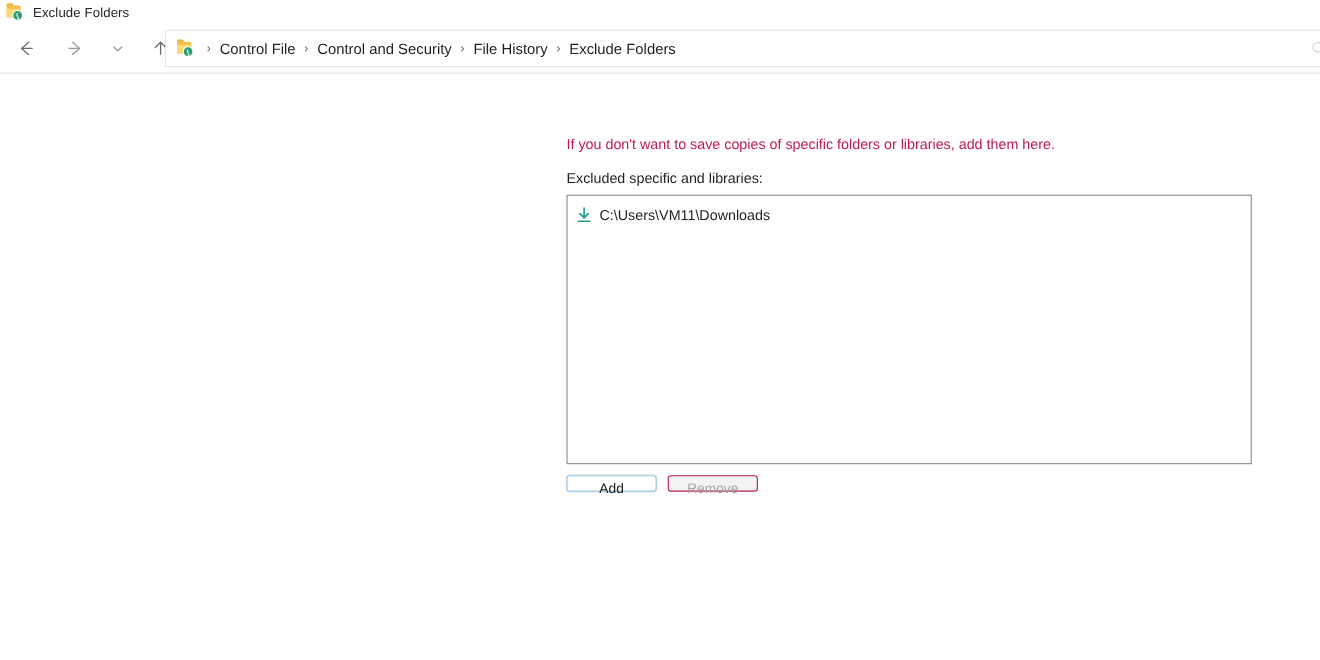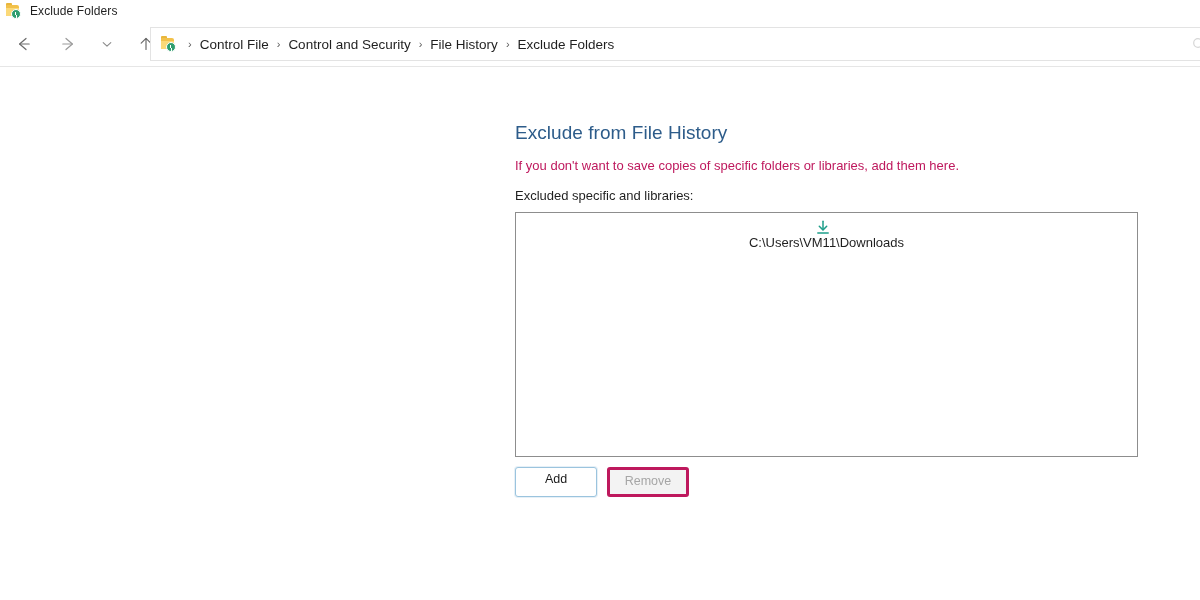--- a/index.html
+++ b/index.html
@@ -189,60 +189,59 @@
     overflow: auto;
   }
   .list-item {
     display: flex;
     align-items: center;
     height: 20px;
     padding: 0 2px;
     font-size: 13px;
     color: #1f1f1f;
     cursor: default;
-    flex-direction: column;
   }
   .dl-icon {
     width: 14px;
     height: 15px;
     margin-right: 7px;
     flex: 0 0 auto;
   }
   .dl-icon svg { display: block; }
   .list-item-text { white-space: nowrap; }
 
   .btn-row {
     display: flex;
     align-items: center;
     margin-top: 10px;
     gap: 10px;
   }
   .btn {
     min-width: 82px;
-    height: 30px;
+    height: 15px;
     font-family: "Liberation Sans", sans-serif;
     font-size: 12.5px;
     line-height: 23px;
     text-align: center;
     box-sizing: border-box;
     border-radius: 3px;
     padding: 0 12px;
     cursor: default;
     user-select: none;
   }
   .btn-default {
     background: #ffffff;
     color: #1a1a1a;
     border: 1px solid #9bc4de;
     box-shadow: 0 0 0 1px rgba(155,196,222,0.25);
   }
   .btn-disabled {
     background: #f3f3f3;
     color: #a6a6a6;
-    border: 3px solid #be185d;
+    border: 1px solid #be185d;
   }
 </style>
 </head>
 <body>
 
 <div class="titlebar">
   <span class="titlebar-icon fh-icon">
     <span class="folder-tab"></span>
     <span class="folder-back"></span>
     <span class="folder-front"></span>
@@ -312,21 +311,20 @@
         <circle cx="7" cy="8" r="4.3" fill="none" stroke="#8a8a8a" stroke-width="1.2"></circle>
         <path d="M10.2 11.2 L14 15" stroke="#8a8a8a" stroke-width="1.2" stroke-linecap="round"></path>
       </svg>
     </div>
   </div>
 </div>
 
 <div class="content">
   <div class="panel">
 
-    <h1 class="page-title">Exclude from File History</h1>
 
     <p class="desc">If you don't want to save copies of specific folders or libraries, add them here.</p>
 
     <div class="list-label">Excluded specific and libraries:</div>
 
     <div class="listbox">
       <div class="list-item">
         <span class="dl-icon">
           <svg width="14" height="15" viewBox="0 0 14 15">
             <path d="M7 1.2 V9.4" stroke="#1e9e8a" stroke-width="1.5" stroke-linecap="round"></path>

